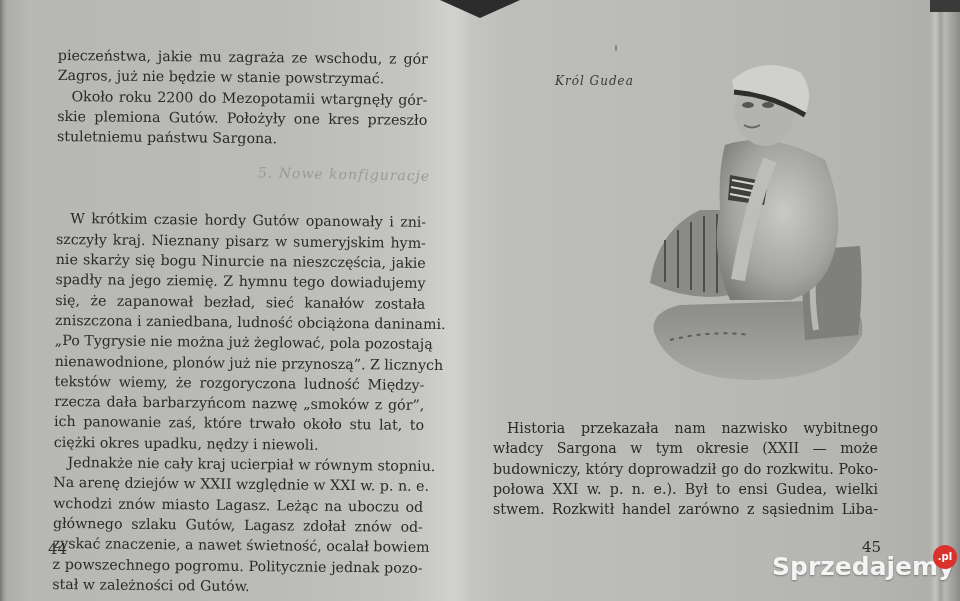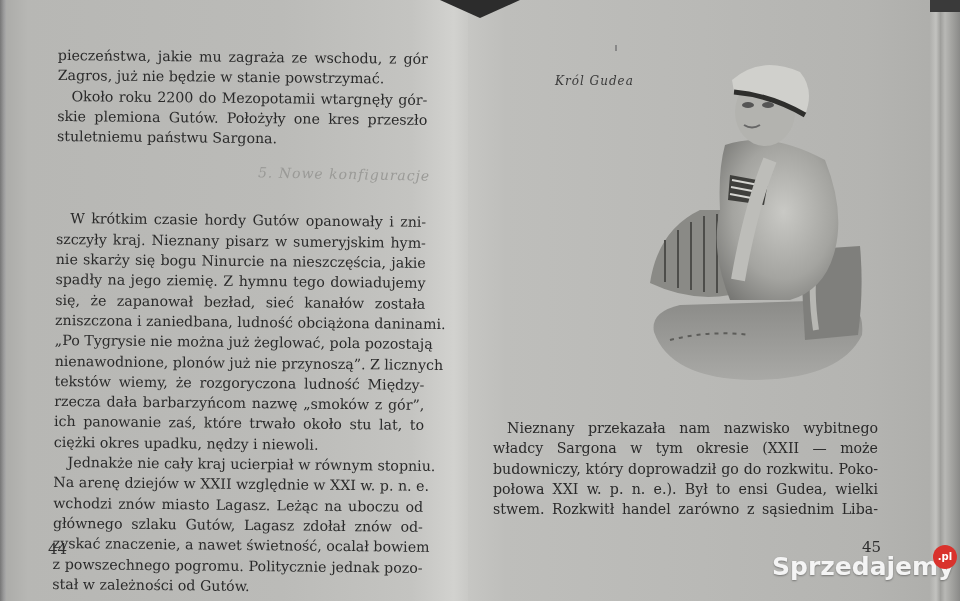--- a/index.html
+++ b/index.html
@@ -175,21 +175,21 @@
       <path d="M92 30 Q120 5 160 22 Q175 40 165 65 Q130 45 94 42 Z" fill="#d0d0cc"></path>
       <path d="M94 42 Q130 45 165 65" stroke="#2e2e2c" stroke-width="5" fill="none"></path>
       <ellipse cx="108" cy="55" rx="6" ry="3" fill="#555"></ellipse>
       <ellipse cx="128" cy="55" rx="6" ry="3" fill="#555"></ellipse>
       <path d="M104 75 Q112 80 120 75" stroke="#666" stroke-width="2" fill="none"></path>
     </svg>
   </div>
 
   <div class="col col-right">
     <p class="para">
-      <span class="line" style="padding-left:14px;">Nieznany przekazała nam nazwisko wybitnego</span>
+      <span class="line" style="padding-left:14px;">Historia przekazała nam nazwisko wybitnego</span>
       <span class="line">władcy Sargona w tym okresie (XXII — może</span>
       <span class="line">budowniczy, który doprowadził go do rozkwitu. Poko-</span>
       <span class="line">połowa XXI w. p. n. e.). Był to ensi Gudea, wielki</span>
       <span class="line">stwem. Rozkwitł handel zarówno z sąsiednim Liba-</span>
     </p>
   </div>
 
   <div class="page-num right">45</div>
 
   <div class="watermark">Sprzedajemy</div>

